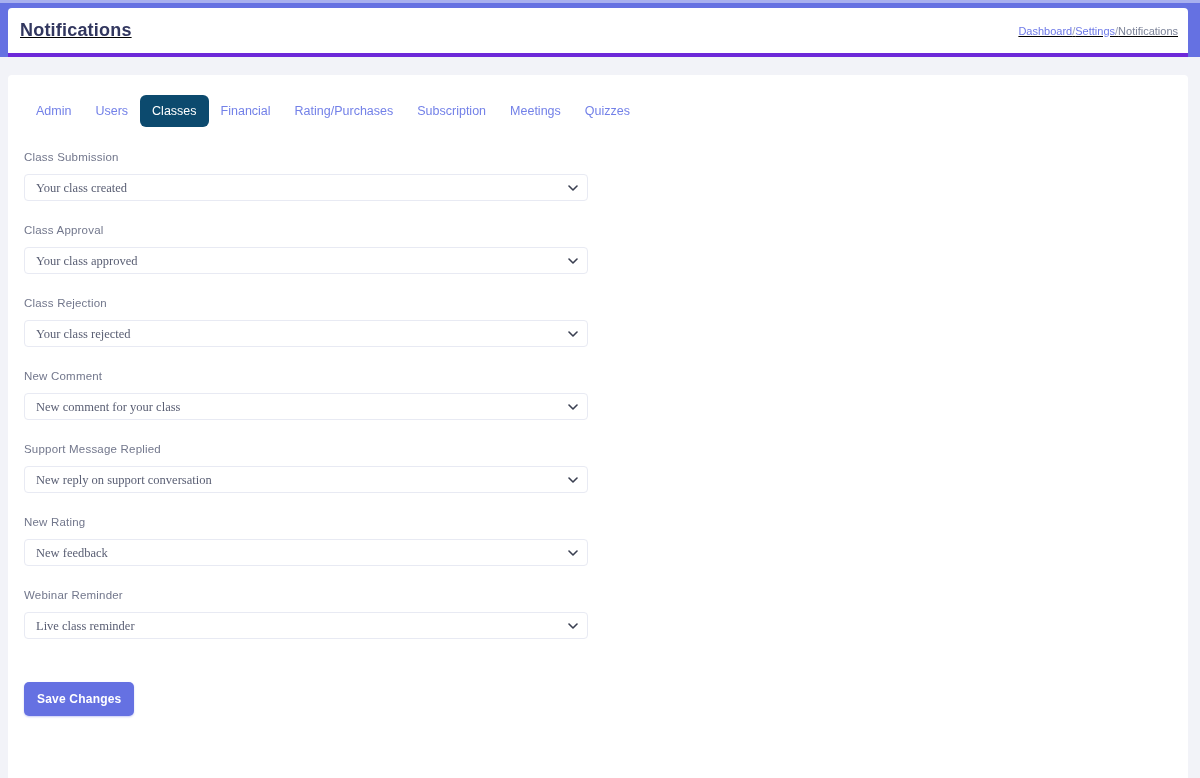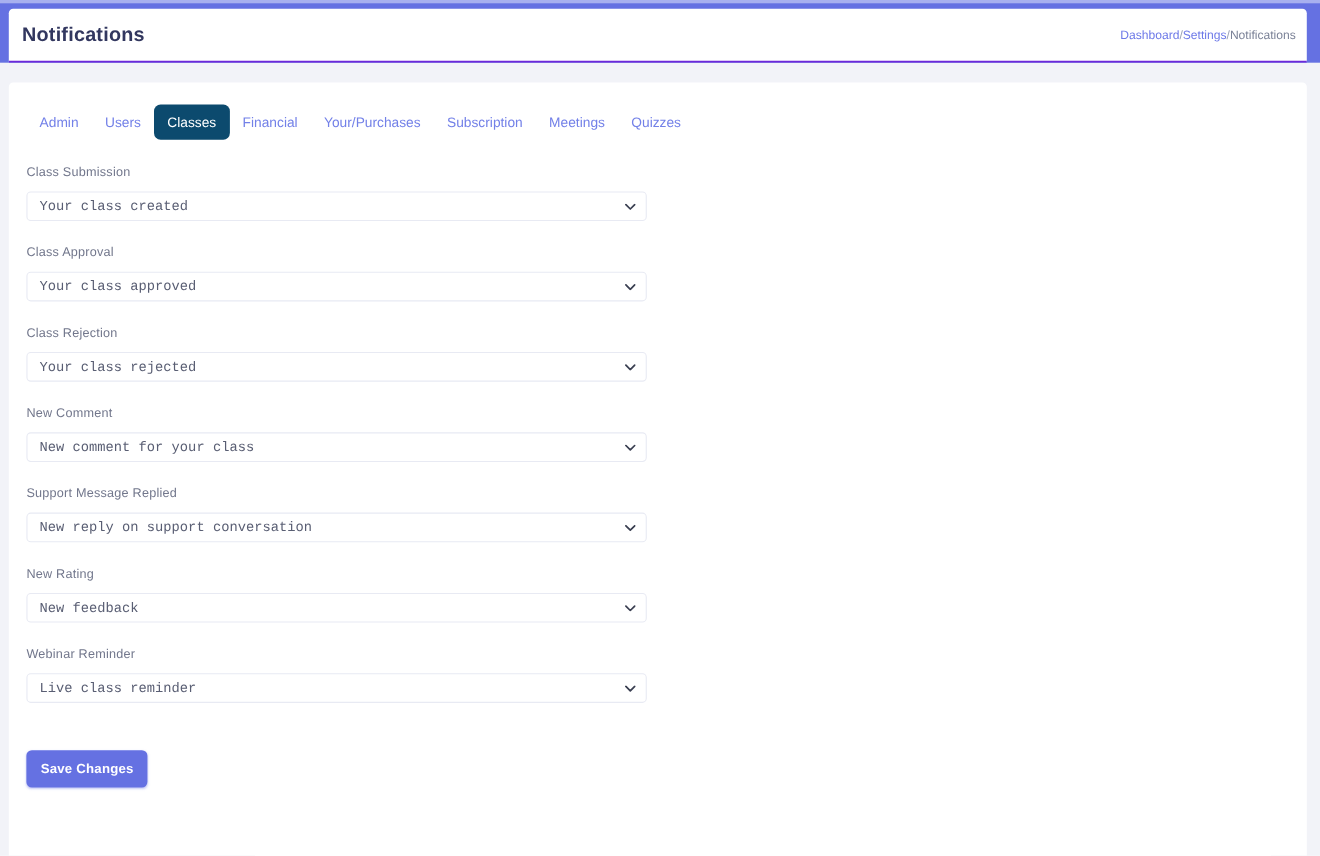--- a/index.html
+++ b/index.html
@@ -13,23 +13,24 @@
   .top-accent {
     position:absolute; top:0; left:0; right:0; height:57px;
     background:#6571e2;
     border-top:3px solid #a8b0ef;
   }
   
   .header-card {
     position:absolute; top:8px; left:8px; right:12px; height:49px;
     background:#ffffff;
     border-radius:4px 4px 0 0;
-    border-bottom:2px solid #6d28d9;
+    border-bottom:4px solid #6d28d9;
     display:flex; align-items:center; justify-content:space-between;
     padding:0 10px 0 12px;
+    text-decoration:underline;
   }
   .page-title {
     font-size:18px; font-weight:700; color:#32375f; letter-spacing:.2px;
   }
   .breadcrumb { font-size:11px; color:#868da3; display:flex; align-items:center; }
   .breadcrumb .crumb-link { color:#6d79e8; text-decoration:none; cursor:pointer; }
   .breadcrumb .crumb-sep { color:#9aa0b4; }
   .breadcrumb .crumb-current { color:#7c8398; }
 
   
@@ -54,21 +55,21 @@
   .form-group { margin-bottom:23px; }
   .form-label {
     display:block; font-size:11.5px; color:#72778c; margin-bottom:11px;
     letter-spacing:.2px;
   }
   .select-wrap { position:relative; width:564px; }
   .select-wrap select {
     width:100%; height:27px;
     border:1px solid #e8eaf3; border-radius:4px;
     background:#ffffff; color:#595e73;
-    font-size:12.5px; font-family:Liberation Mono, monospace;
+    font-size:12.5px; font-family:Liberation Serif, serif;
     padding:0 30px 0 11px;
     appearance:none; -webkit-appearance:none; -moz-appearance:none;
     outline:none; cursor:pointer;
   }
   .select-wrap .chev {
     position:absolute; right:10px; top:50%; transform:translateY(-50%);
     pointer-events:none; display:flex; align-items:center;
   }
 
   .save-button {
@@ -96,21 +97,21 @@
     <span class="crumb-current">Notifications</span>
   </nav>
 </div>
 
 <div class="content-card">
   <div class="tabs-nav">
       <button type="button" class="tab">Admin</button>
       <button type="button" class="tab">Users</button>
       <button type="button" class="tab active">Classes</button>
       <button type="button" class="tab">Financial</button>
-      <button type="button" class="tab">Your/Purchases</button>
+      <button type="button" class="tab">Rating/Purchases</button>
       <button type="button" class="tab">Subscription</button>
       <button type="button" class="tab">Meetings</button>
       <button type="button" class="tab">Quizzes</button>
     </div>
   <form class="notif-form"><div class="form-group">
     <label class="form-label">Class Submission</label>
     <div class="select-wrap">
       <select>
         <option>Your class created</option>
       </select>

